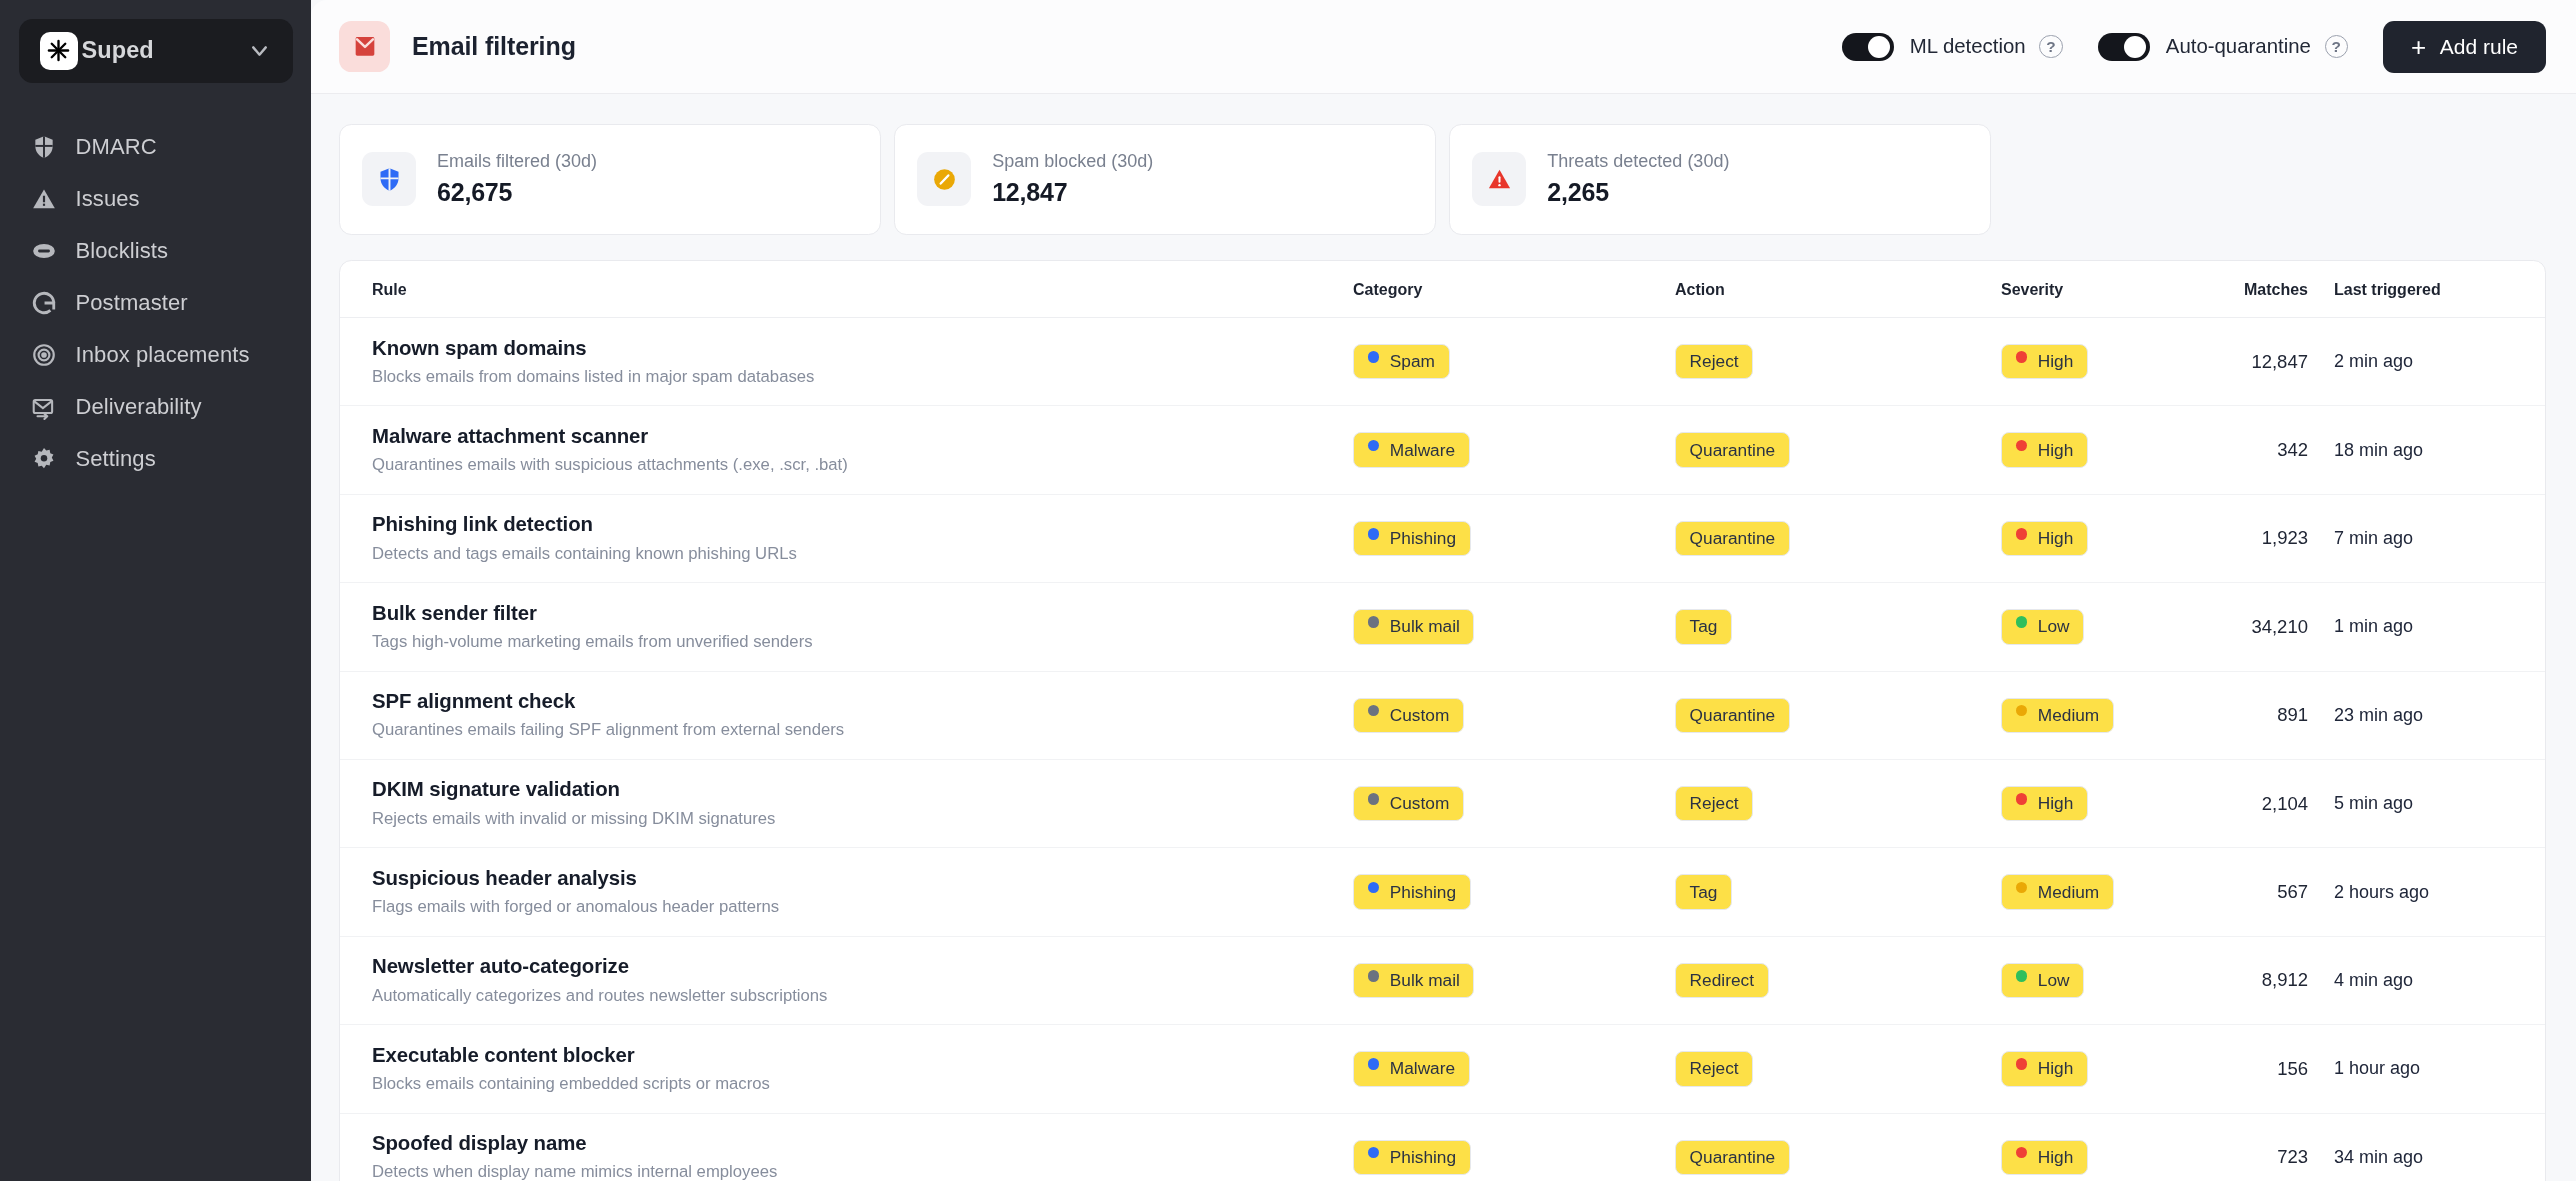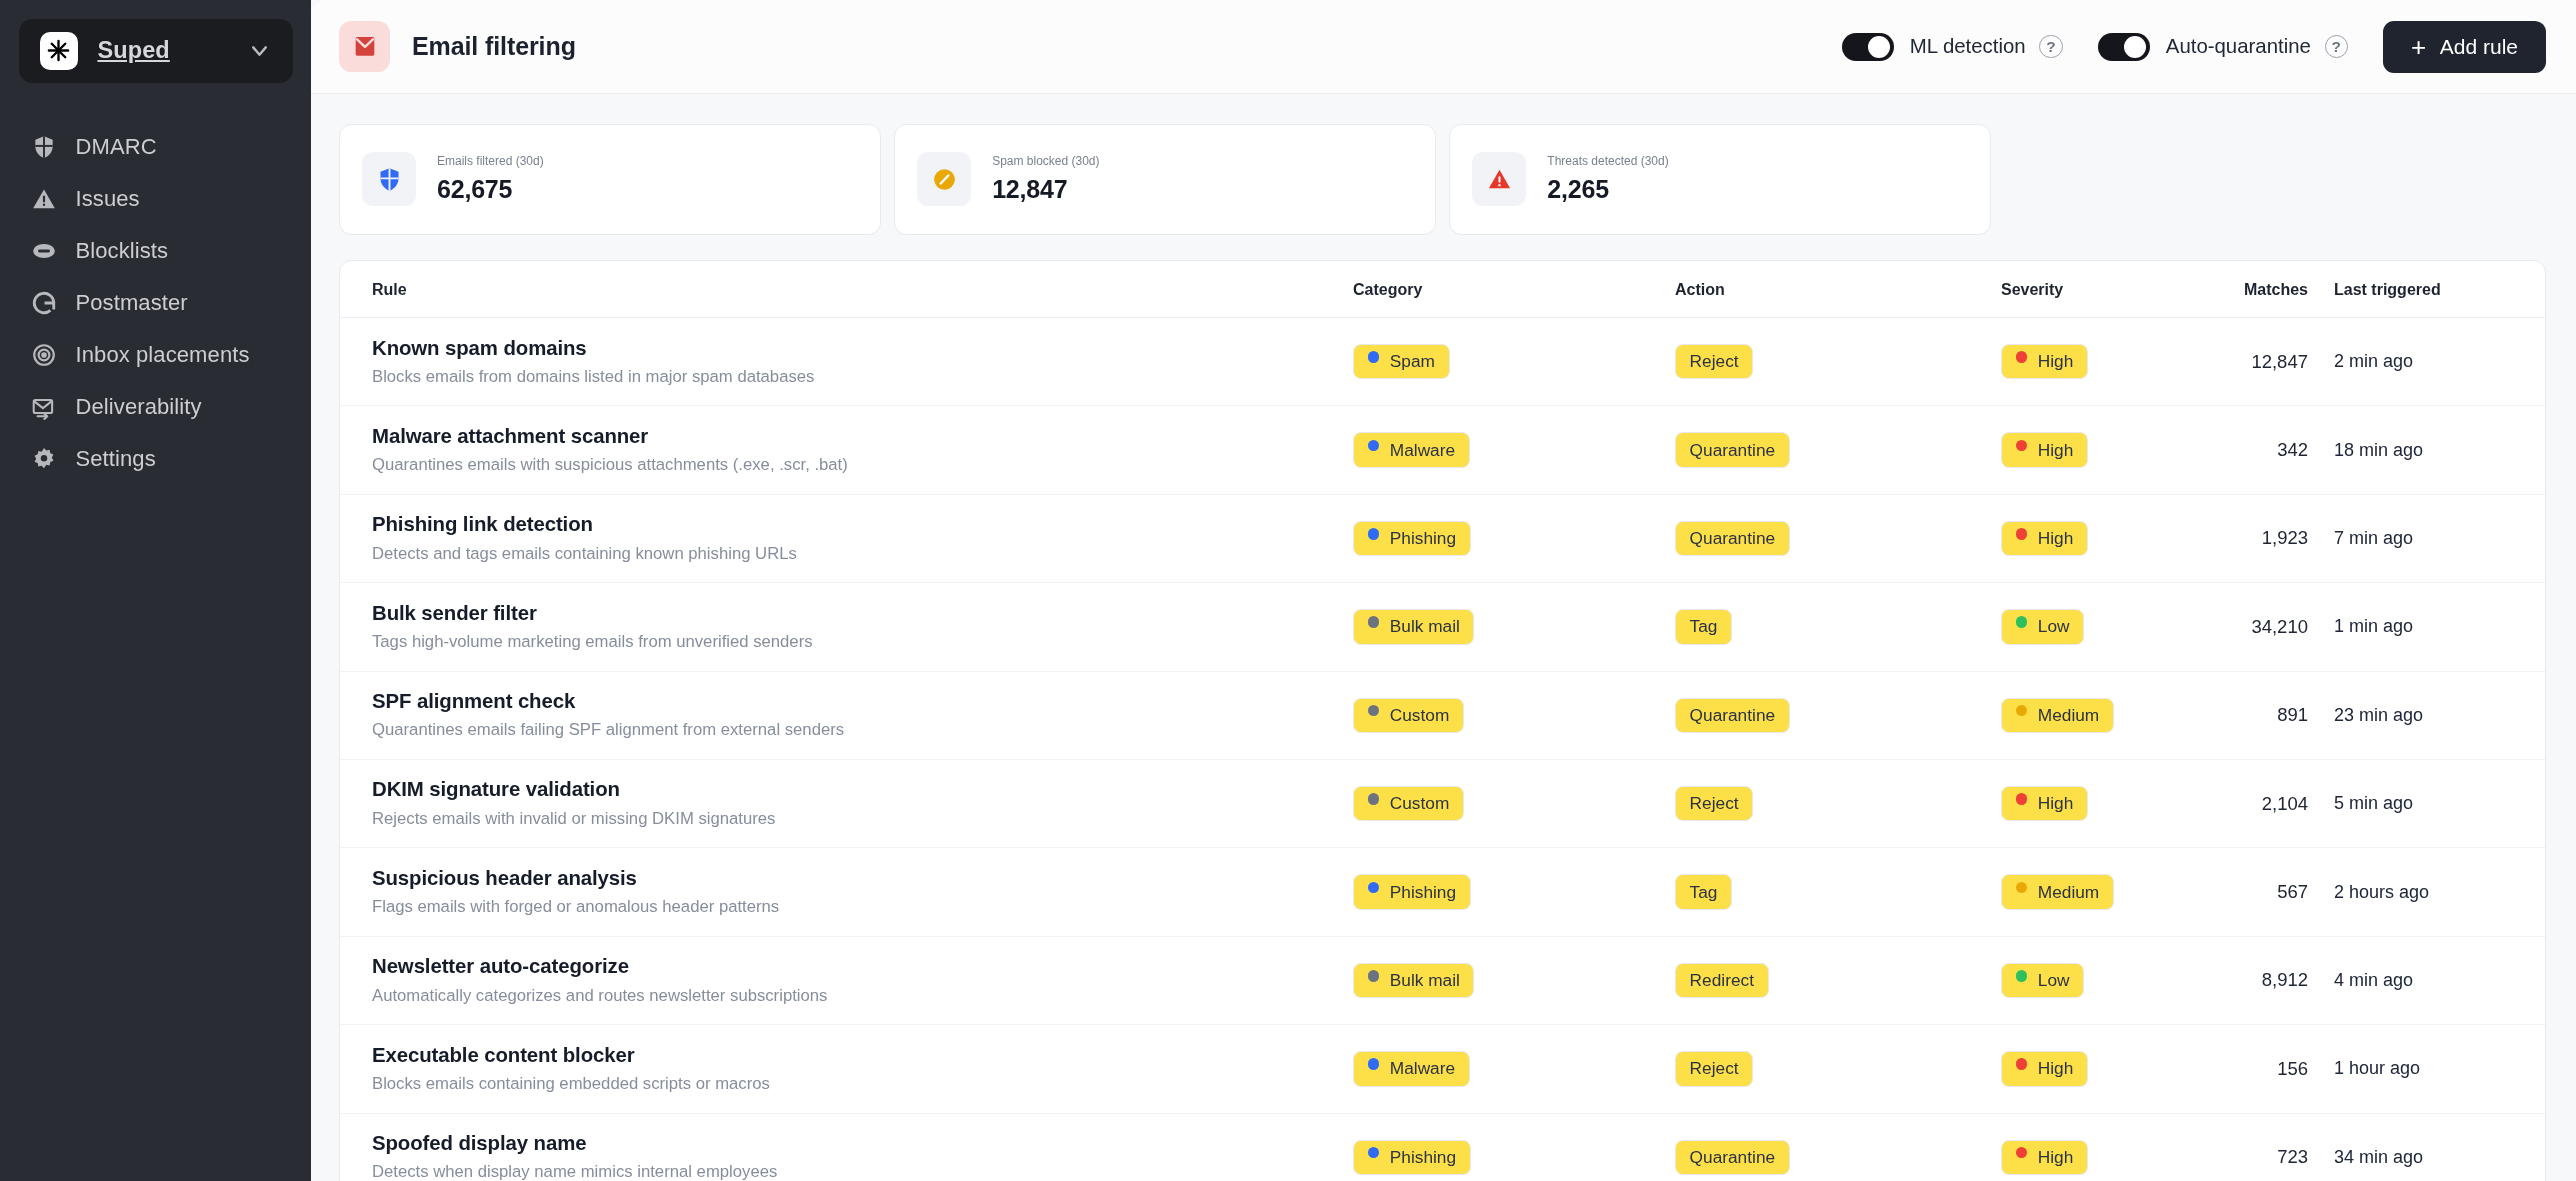--- a/index.html
+++ b/index.html
@@ -30,24 +30,23 @@
     width: 38px; height: 38px;
     border-radius: 10px;
     background: #ffffff;
     display: flex; align-items: center; justify-content: center;
     flex: 0 0 38px;
   }
   .ws-name {
     color: #d6d7da;
     font-size: 23.5px;
     font-weight: 700;
-    margin-left: 20px;
+    margin-left: 4px;
     flex: 1;
     letter-spacing: 0.1px;
-    text-decoration: underline;
   }
   .ws-chev { color: #b9bbc0; flex: 0 0 auto; display:flex; }
 
   .nav { margin-top: 38px; }
   .nav-item {
     display: flex; align-items: center;
     height: 52px;
     padding: 0 10px;
     border-radius: 10px;
     cursor: pointer;
@@ -167,21 +166,21 @@
     padding: 0 22px;
   }
   .stat-icon-box {
     width: 54px; height: 54px; flex: 0 0 54px;
     border-radius: 11px;
     background: #f2f3f6;
     display: flex; align-items: center; justify-content: center;
   }
   .stat-text { margin-left: 21px; min-width: 0; }
   .stat-label {
-    font-size: 12px;
+    font-size: 18px;
     color: #79808f;
     margin-bottom: 6.2px;
     white-space: nowrap;
   }
   .stat-value {
     font-size: 25px;
     font-weight: 700;
     color: #151a26;
     letter-spacing: -0.2px;
   }

